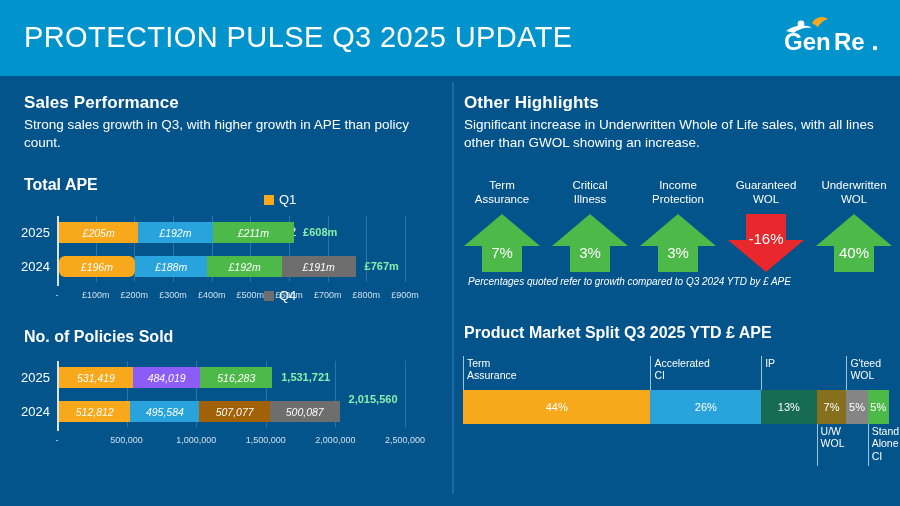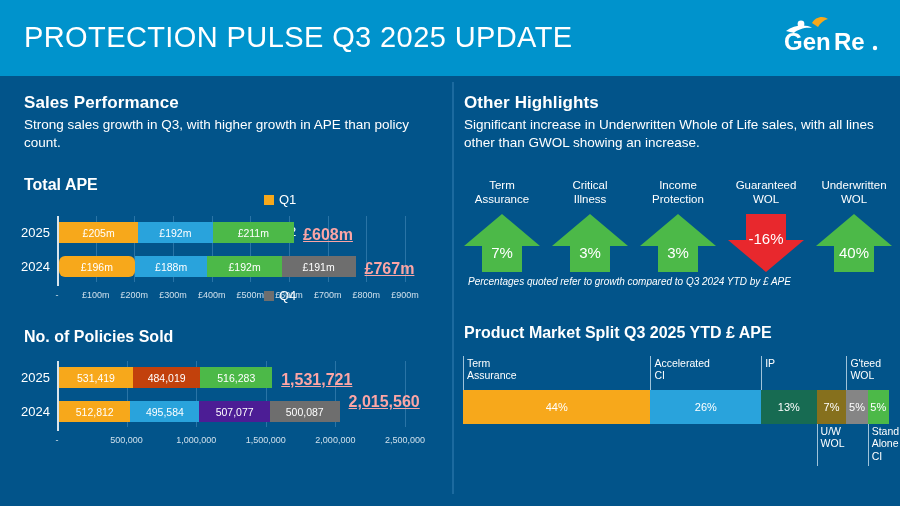--- a/index.html
+++ b/index.html
@@ -49,30 +49,29 @@
   .legend-swatch { width: 10px; height: 10px; display: block; }
   .legend-label { font-size: 13px; color: #ffffff; }
 
   
   .bchart { position: absolute; }
   .gridline { position: absolute; top: 0; width: 1px; background: #2a74a6; }
   .axis-line { position: absolute; top: 0; width: 2px; background: #d8e4ec; }
   .brow { position: absolute; display: flex; height: 21px; }
   .seg {
     height: 100%; display: flex; align-items: center; justify-content: center;
-    font-size: 10.5px; color: #ffffff; overflow: hidden; white-space: nowrap;
+    font-size: 10.5px; color: #ffffff; overflow: hidden; white-space: nowrap; font-style: italic;
   }
   .ylab {
     position: absolute; font-size: 13px; color: #ffffff;
     text-align: right; width: 46px;
   }
   .total {
-    position: absolute; font-size: 16px; font-weight: bold; color: #fca5a5;
+    position: absolute; font-size: 11px; font-weight: bold; color: #86efac;
     white-space: nowrap;
-    text-decoration: underline;
   }
   .xtick {
     position: absolute; font-size: 9px; color: #cfe0ec;
     text-align: center; white-space: nowrap;
   }
 
   
   .arrow-col { position: absolute; width: 88px; text-align: center; }
   .arrow-cap {
     font-size: 11.5px; color: #ffffff; line-height: 1.25; height: 30px;
@@ -200,29 +199,29 @@
   <div class="bchart" id="pol-chart" style="left:0;top:285px;width:452px;height:80px;">
       <div class="gridline" style="left: 126.6px; height: 66px;"></div>
       <div class="gridline" style="left: 196.2px; height: 66px;"></div>
       <div class="gridline" style="left: 265.8px; height: 66px;"></div>
       <div class="gridline" style="left: 335.4px; height: 66px;"></div>
       <div class="gridline" style="left: 405px; height: 66px;"></div>
       <div class="axis-line" style="left: 57px; height: 70px;"></div>
       <div class="ylab" style="left: 4px; top: 9px;">2025</div>
       <div class="brow" style="left: 59px; top: 6px;">
         <div class="seg" style="width: 73.9735px; background: rgb(247, 168, 27);">531,419</div>
-        <div class="seg" style="width: 67.3754px; background: #c2410c;">484,019</div>
+        <div class="seg" style="width: 67.3754px; background: #8b5cf6;">484,019</div>
         <div class="seg" style="width: 71.8666px; background: rgb(76, 185, 72);">516,283</div>
       </div>
       <div class="total" style="left: 281.216px; top: 10px;">1,531,721</div>
       <div class="ylab" style="left: 4px; top: 43px;">2024</div>
       <div class="brow" style="left: 59px; top: 40px; justify-content: space-between;">
         <div class="seg" style="width: 71.3834px; background: rgb(247, 168, 27);">512,812</div>
         <div class="seg" style="width: 68.9853px; background: rgb(41, 163, 220);">495,584</div>
-        <div class="seg" style="width: 70.5851px; background: #4c1d95;">507,077</div>
+        <div class="seg" style="width: 70.5851px; background: #a16207;">507,077</div>
         <div class="seg" style="width: 69.6121px; background: rgb(110, 110, 110);">500,087</div>
       </div>
       <div class="total" style="left: 348.566px; top: 32px;">2,015,560</div>
       <div class="xtick" style="left: 27px; top: 74px; width: 60px;">-</div>
       <div class="xtick" style="left: 96.6px; top: 74px; width: 60px;">500,000</div>
       <div class="xtick" style="left: 166.2px; top: 74px; width: 60px;">1,000,000</div>
       <div class="xtick" style="left: 235.8px; top: 74px; width: 60px;">1,500,000</div>
       <div class="xtick" style="left: 305.4px; top: 74px; width: 60px;">2,000,000</div>
       <div class="xtick" style="left: 375px; top: 74px; width: 60px;">2,500,000</div>
     </div>

